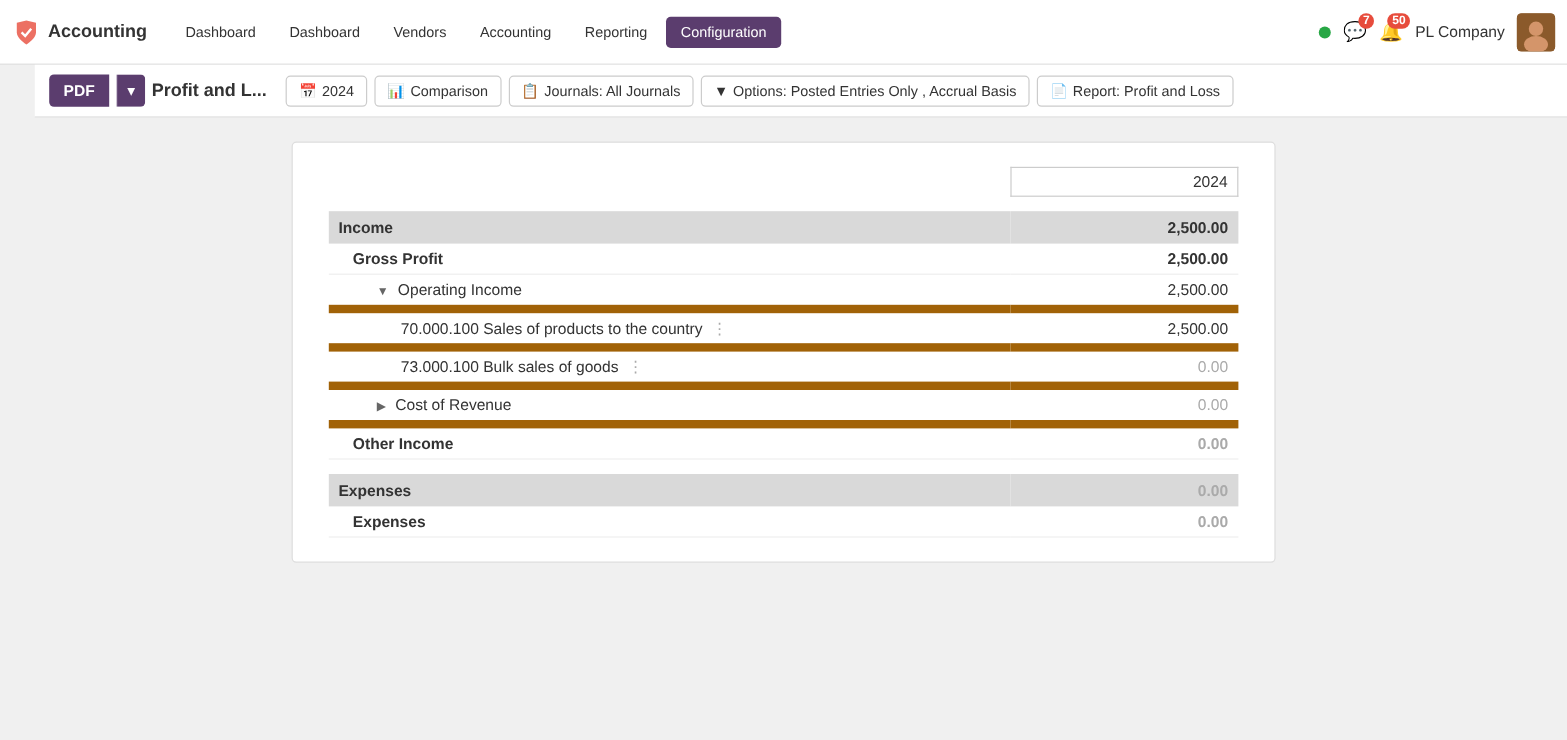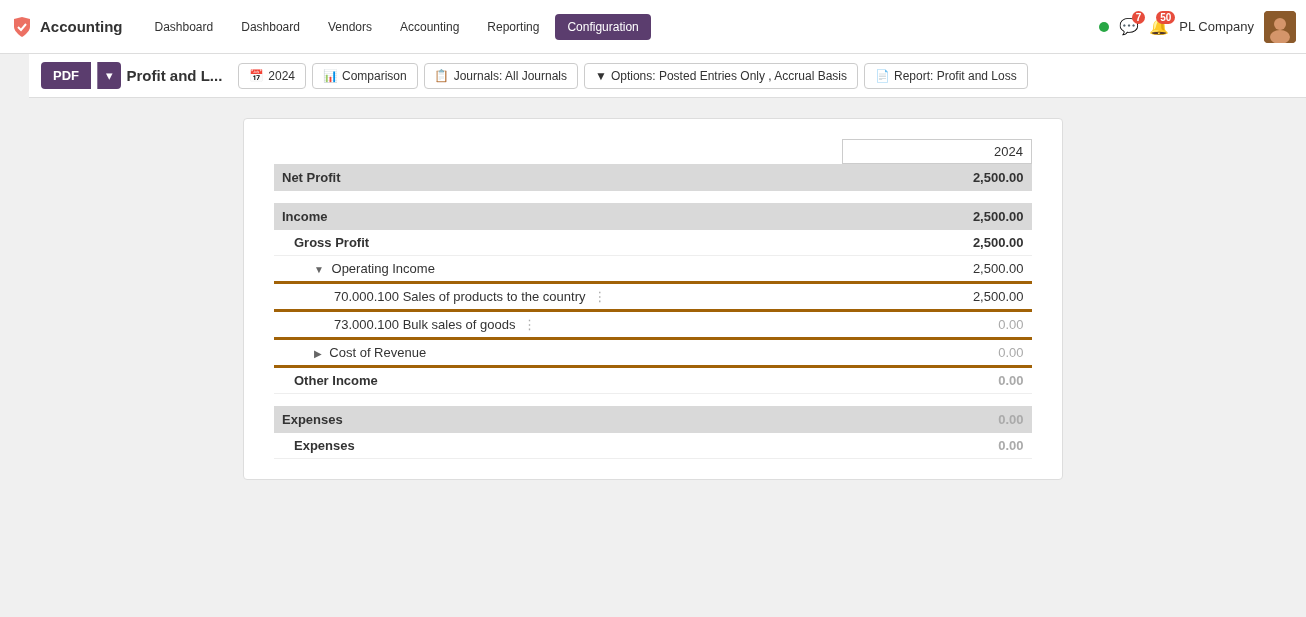--- a/index.html
+++ b/index.html
@@ -193,21 +193,21 @@
     .subsection-row td {
       padding: 5px 8px;
       font-weight: bold;
       font-size: 13px;
       border-bottom: 1px solid #eee;
     }
 
     .item-row td {
       padding: 5px 8px;
       font-size: 13px;
-      border-bottom: 3px solid #a16207;
+      border-bottom: 7px solid #a16207;
     }
 
     .indent-1 { padding-left: 20px !important; }
     .indent-2 { padding-left: 40px !important; }
     .indent-3 { padding-left: 60px !important; }
 
     .value-normal { color: #333; }
     .value-zero { color: #aaa; }
     .value-right { text-align: right; }
 
@@ -297,28 +297,20 @@
       <thead>
         <tr>
           <td></td>
           <td class="year-header">
             <span>2024</span>
           </td>
         </tr>
       </thead>
       <tbody>
 
-        <tr class="section-row">
-          <td>
-            <span>Net Profit</span>
-          </td>
-          <td class="value-right value-normal">
-            <span>2,500.00</span>
-          </td>
-        </tr>
         <tr class="spacer-row">
             <td colspan="2"></td>
           </tr>
 
         <tr class="section-row">
           <td>
             <span>Income</span>
           </td>
           <td class="value-right value-normal">
             <span>2,500.00</span>

